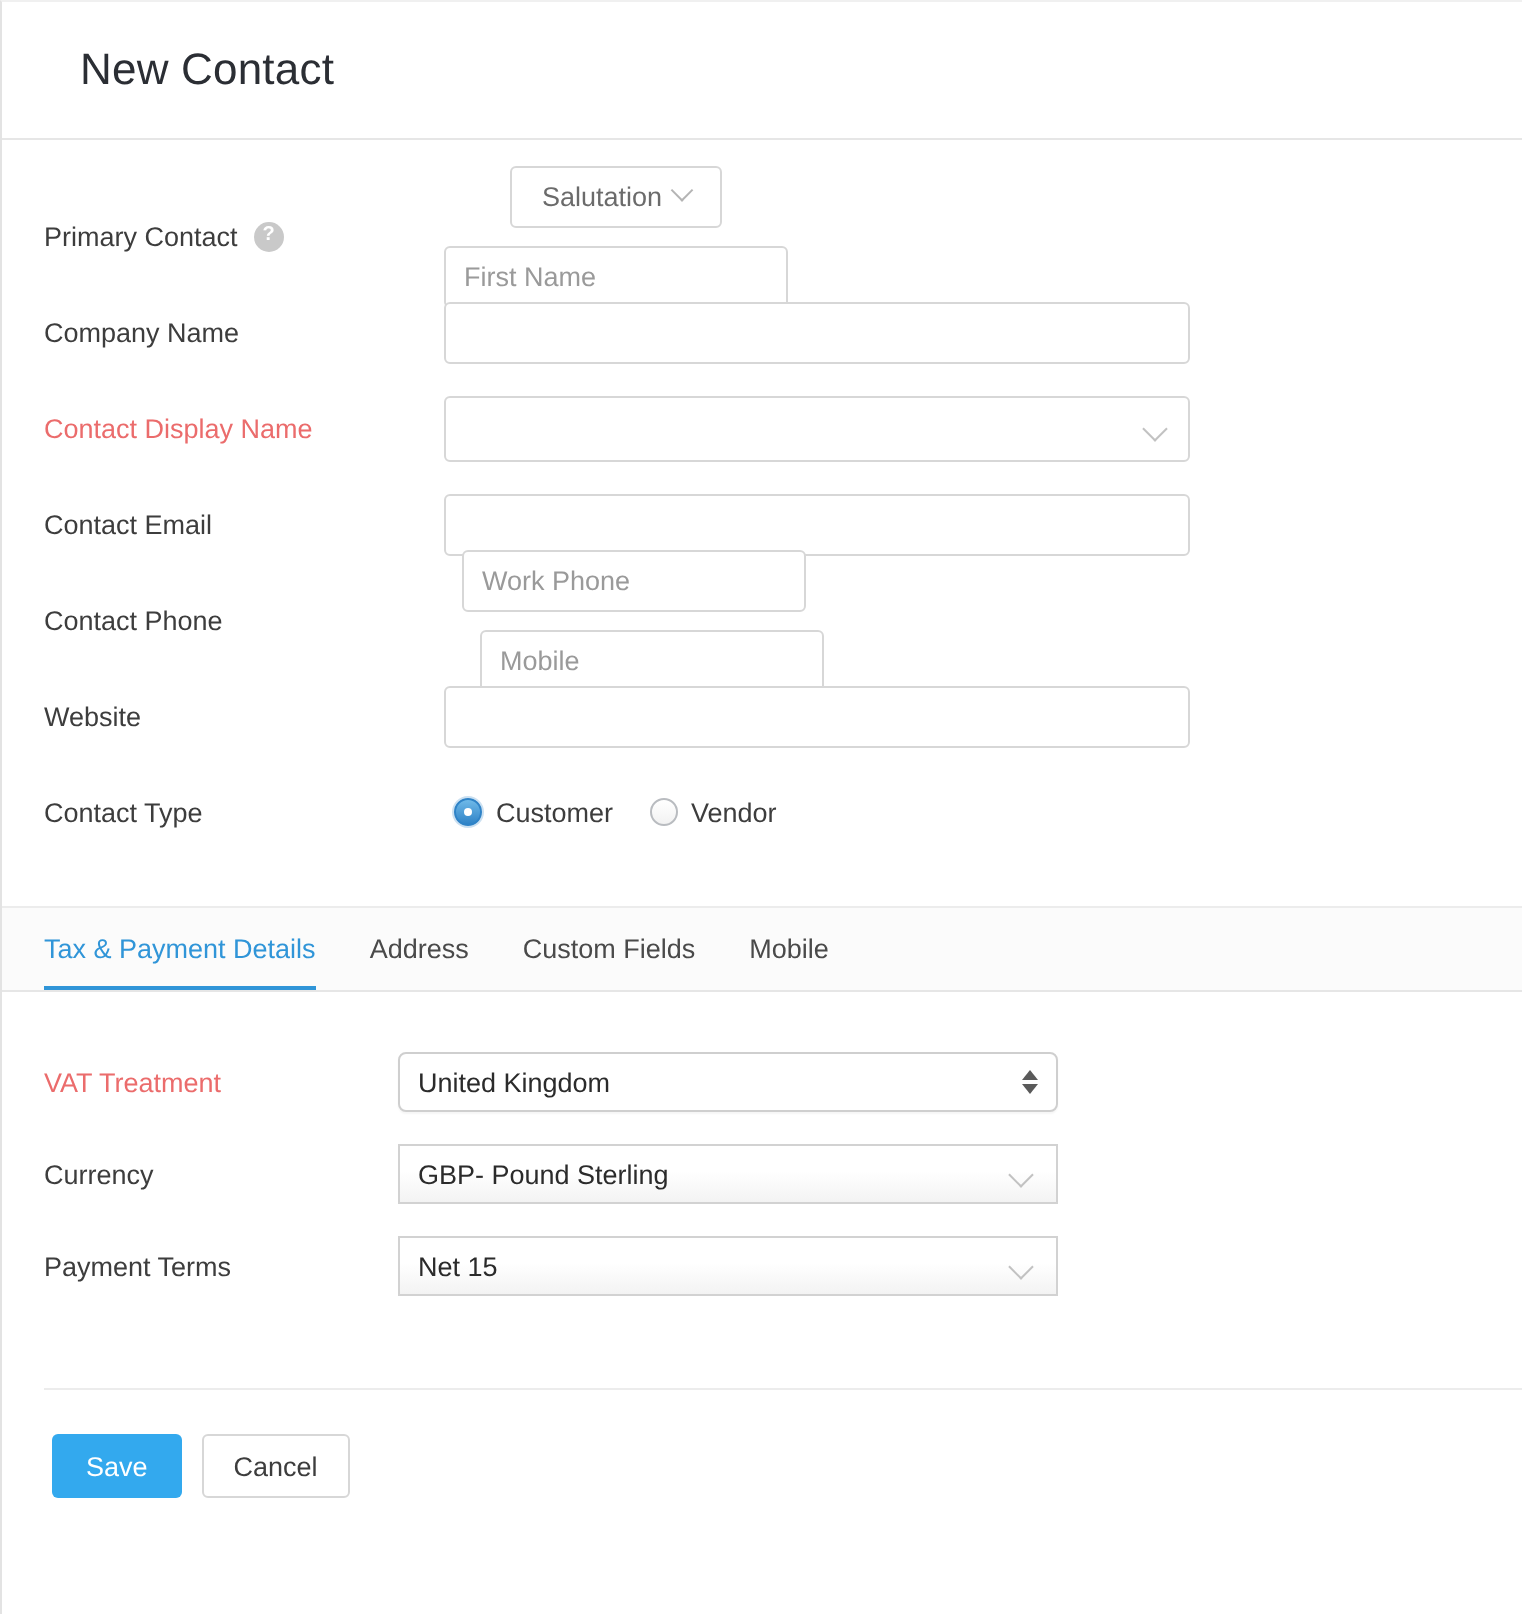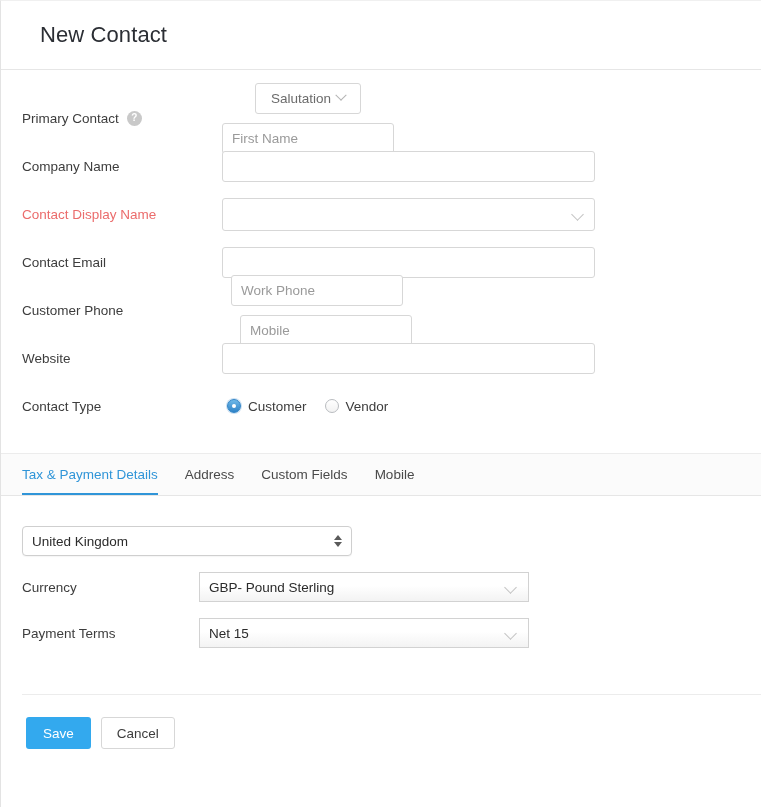--- a/index.html
+++ b/index.html
@@ -349,21 +349,21 @@
     </div>
 
     <div class="row">
       <div class="label">Contact Email</div>
       <div class="fields">
         <input class="txt w-370" type="text" placeholder="" style="">
       </div>
     </div>
 
     <div class="row">
-      <div class="label">Customer Phone</div>
+      <div class="label">Contact Phone</div>
       <div class="fields">
         <input class="txt" style="width: 172px;" type="text" placeholder="Work Phone">
         <input class="txt" style="width: 172px; margin-left: 18px;" type="text" placeholder="Mobile">
       </div>
     </div>
 
     <div class="row">
       <div class="label">Website</div>
       <div class="fields">
         <input class="txt w-370" type="text" placeholder="" style="">
@@ -389,20 +389,21 @@
   <div class="tabbar">
     <div class="tab active">Tax &amp; Payment Details</div>
     <div class="tab">Address</div>
     <div class="tab">Custom Fields</div>
     <div class="tab">Mobile</div>
   </div>
 
   <div class="form-bottom">
 
     <div class="row2">
+      <div class="label2 required-red">VAT Treatment</div>
       <div class="sel-native">
         <span>United Kingdom</span>
         <span class="stepper">
           <i class="up"></i>
             <i class="dn"></i>
         </span>
       </div>
     </div>
 
     <div class="row2">

